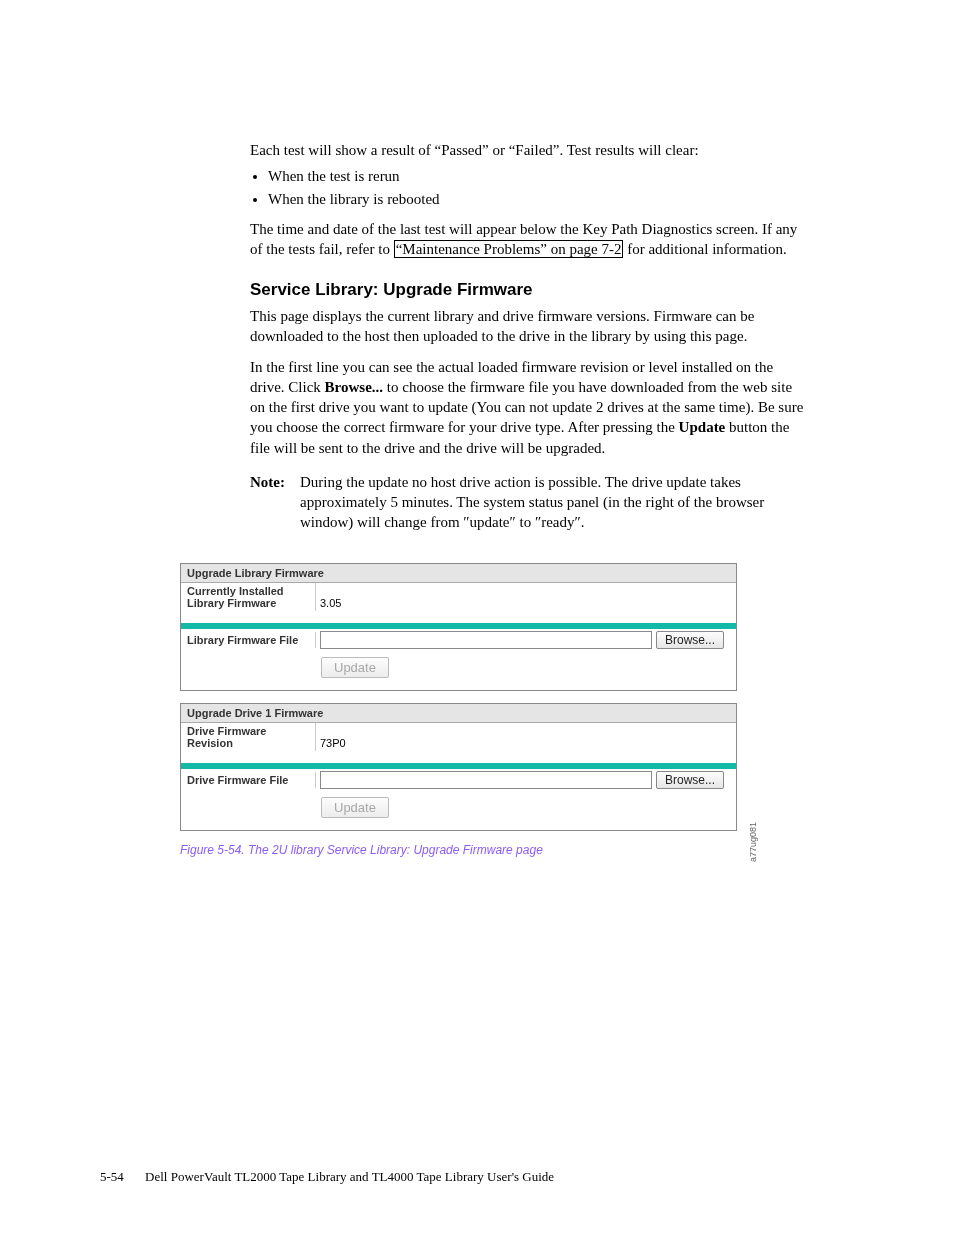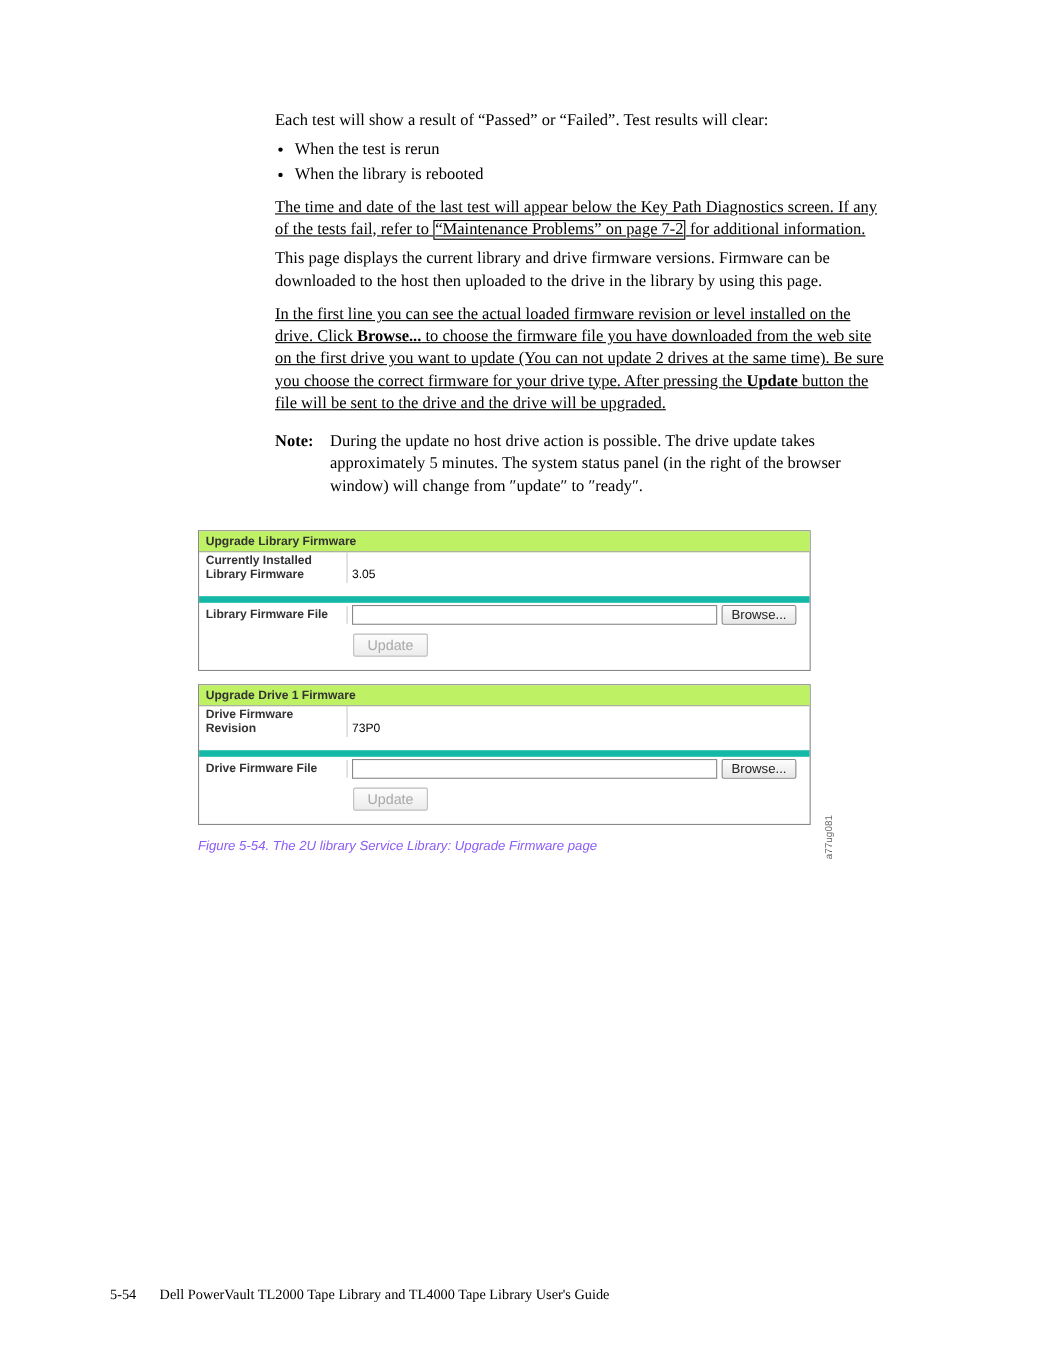--- a/index.html
+++ b/index.html
@@ -8,36 +8,37 @@
     background: #fff;
     font-family: Georgia, 'Times New Roman', serif;
     color: #000;
     width: 954px;
     height: 1235px;
     position: relative;
     box-sizing: border-box;
   }
   .page {
     padding: 100px 150px 0 180px;
+    margin-top: 40px;
   }
   .content {
     margin-left: 70px;
     font-size: 15px;
     line-height: 1.35;
   }
   p { margin: 0 0 6px 0; }
   ul.bullets {
     margin: 4px 0 8px 0;
     padding-left: 18px;
   }
   ul.bullets li {
     margin: 2px 0;
     list-style-type: disc;
   }
-  .para-gap { margin-top: 10px; text-decoration: underline; }
+  .para-gap { margin-top: 10px; }
   .link-box {
     border: 1px solid #000;
     padding: 0 1px;
   }
   h2.section {
     font-family: Arial, Helvetica, sans-serif;
     font-weight: bold;
     font-size: 17px;
     margin: 20px 0 4px 0;
   }
@@ -59,21 +60,21 @@
     font-size: 11px;
   }
   .panel {
     border: 1px solid #888;
     width: 555px;
     background: #fff;
     margin-bottom: 12px;
     position: relative;
   }
   .panel-header {
-    background: #bef264;
+    background: #e5e5e5;
     border-bottom: 1px solid #aaa;
     padding: 3px 6px;
     font-weight: bold;
     font-size: 11px;
     color: #333;
   }
   .panel-row {
     display: flex;
     align-items: flex-start;
   }
@@ -162,20 +163,21 @@
   <div class="content">
     <p>Each test will show a result of “Passed” or “Failed”. Test results will clear:</p>
     <ul class="bullets">
       <li>When the test is rerun</li>
       <li>When the library is rebooted</li>
     </ul>
     <p class="para-gap">
       <span>The time and date of the last test will appear below the Key Path Diagnostics screen. If any of the tests fail, refer to </span><span class="link-box">“Maintenance Problems” on page 7-2</span><span> for additional information.</span>
     </p>
 
+    <h2 class="section">Service Library: Upgrade Firmware</h2>
     <p>This page displays the current library and drive firmware versions. Firmware can be downloaded to the host then uploaded to the drive in the library by using this page.</p>
     <p class="para-gap">
       <span>In the first line you can see the actual loaded firmware revision or level installed on the drive. Click </span><span class="bold">Browse...</span><span> to choose the firmware file you have downloaded from the web site on the first drive you want to update (You can not update 2 drives at the same time). Be sure you choose the correct firmware for your drive type. After pressing the </span><span class="bold">Update</span><span> button the file will be sent to the drive and the drive will be upgraded.</span>
     </p>
 
     <div class="note-block">
       <div class="note-label">Note:</div>
       <div class="note-text">During the update no host drive action is possible. The drive update takes approximately 5 minutes. The system status panel (in the right of the browser window) will change from ″update″ to ″ready″.</div>
     </div>
   </div>

